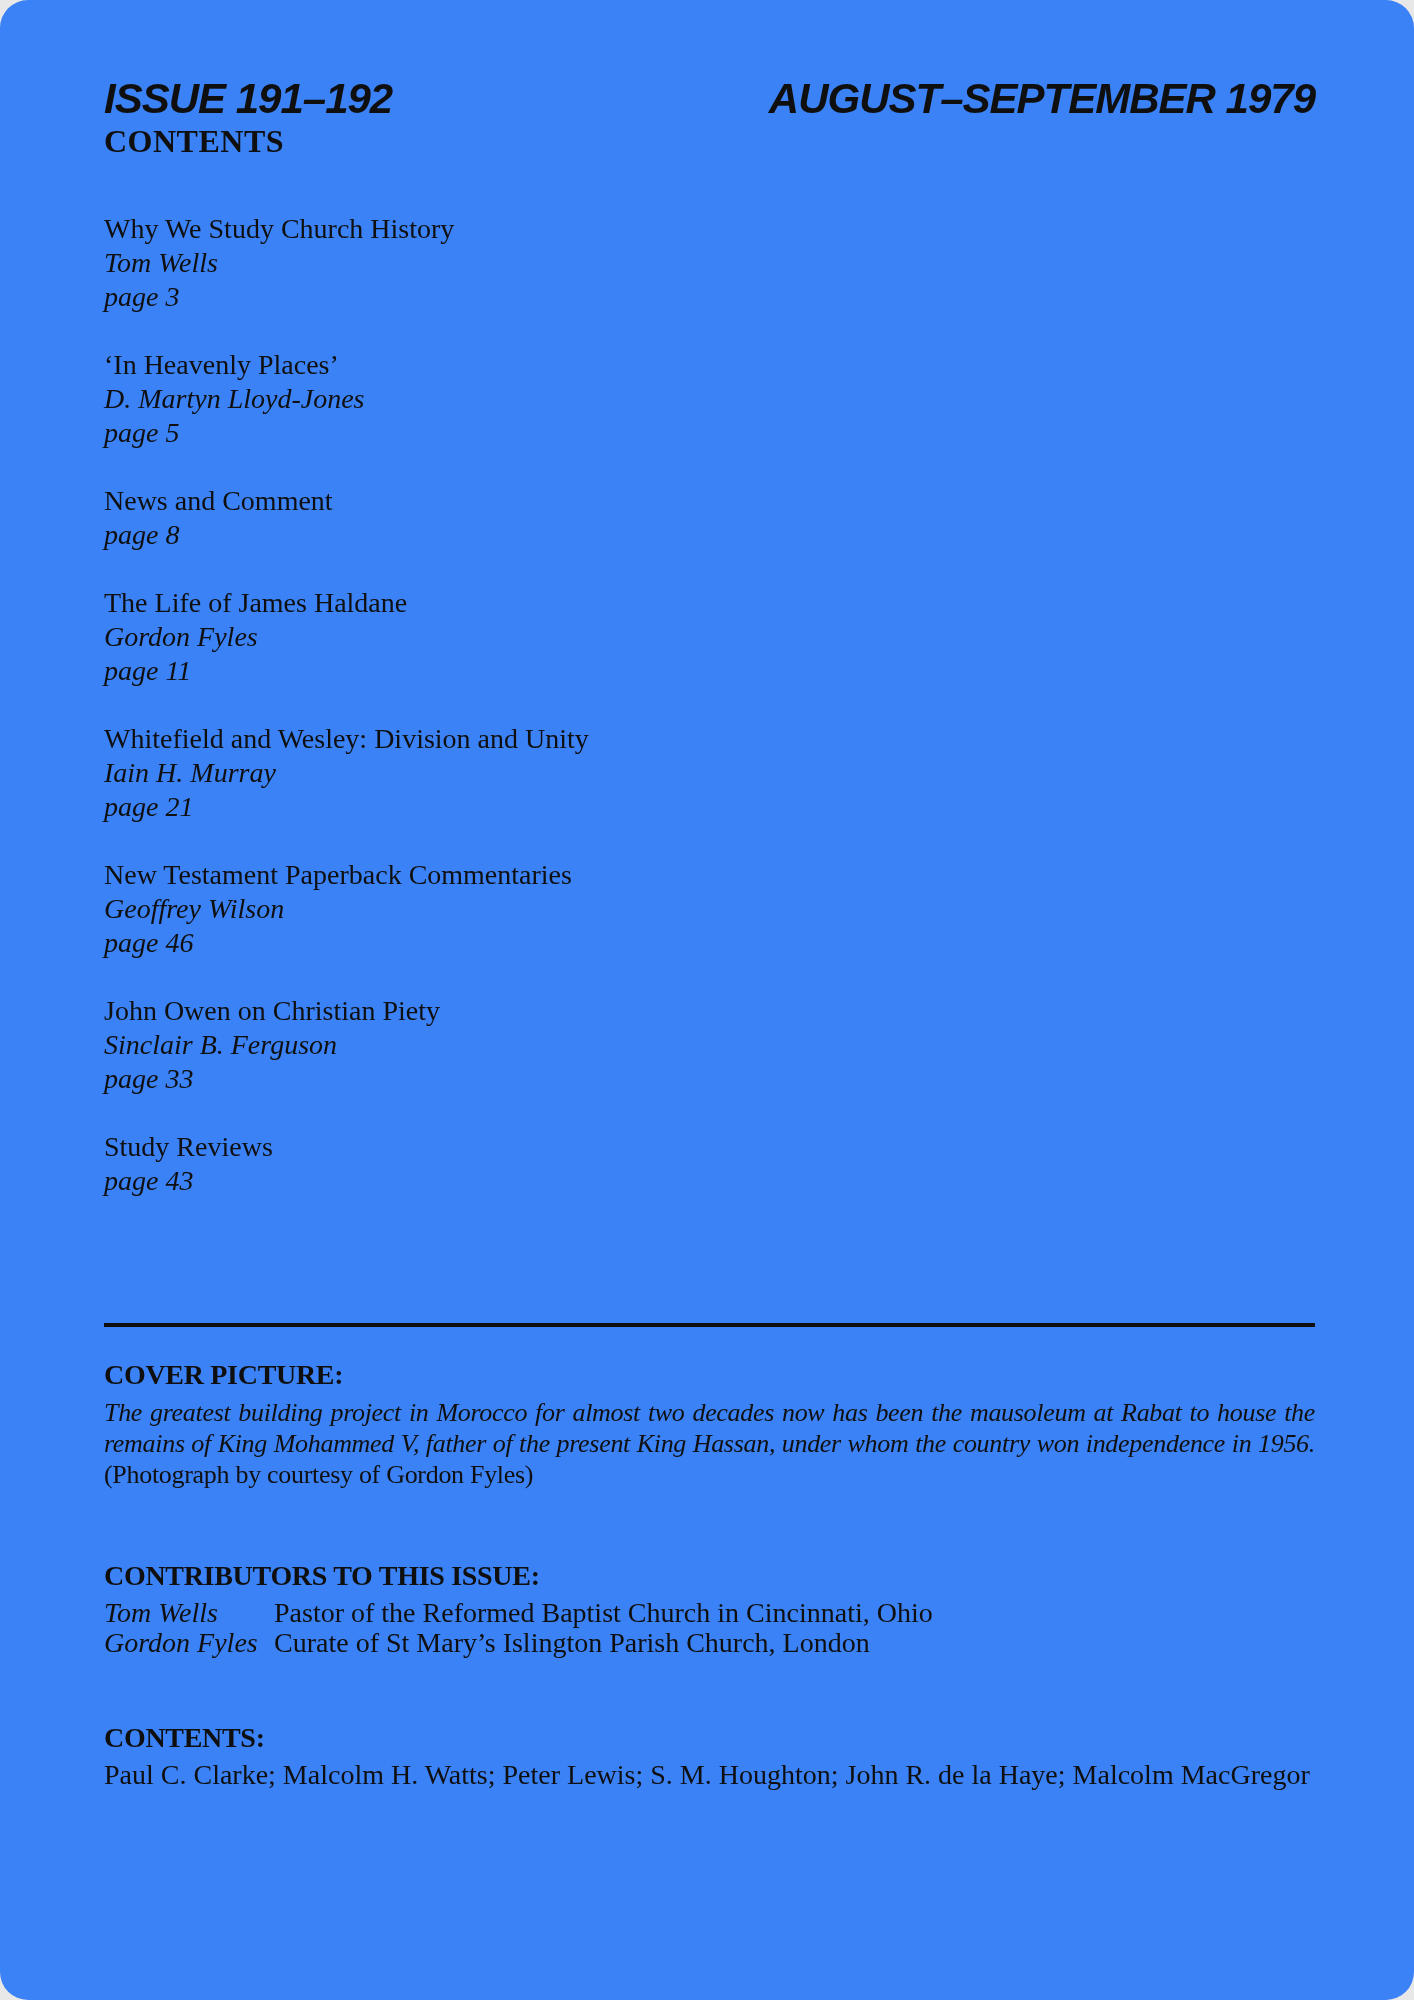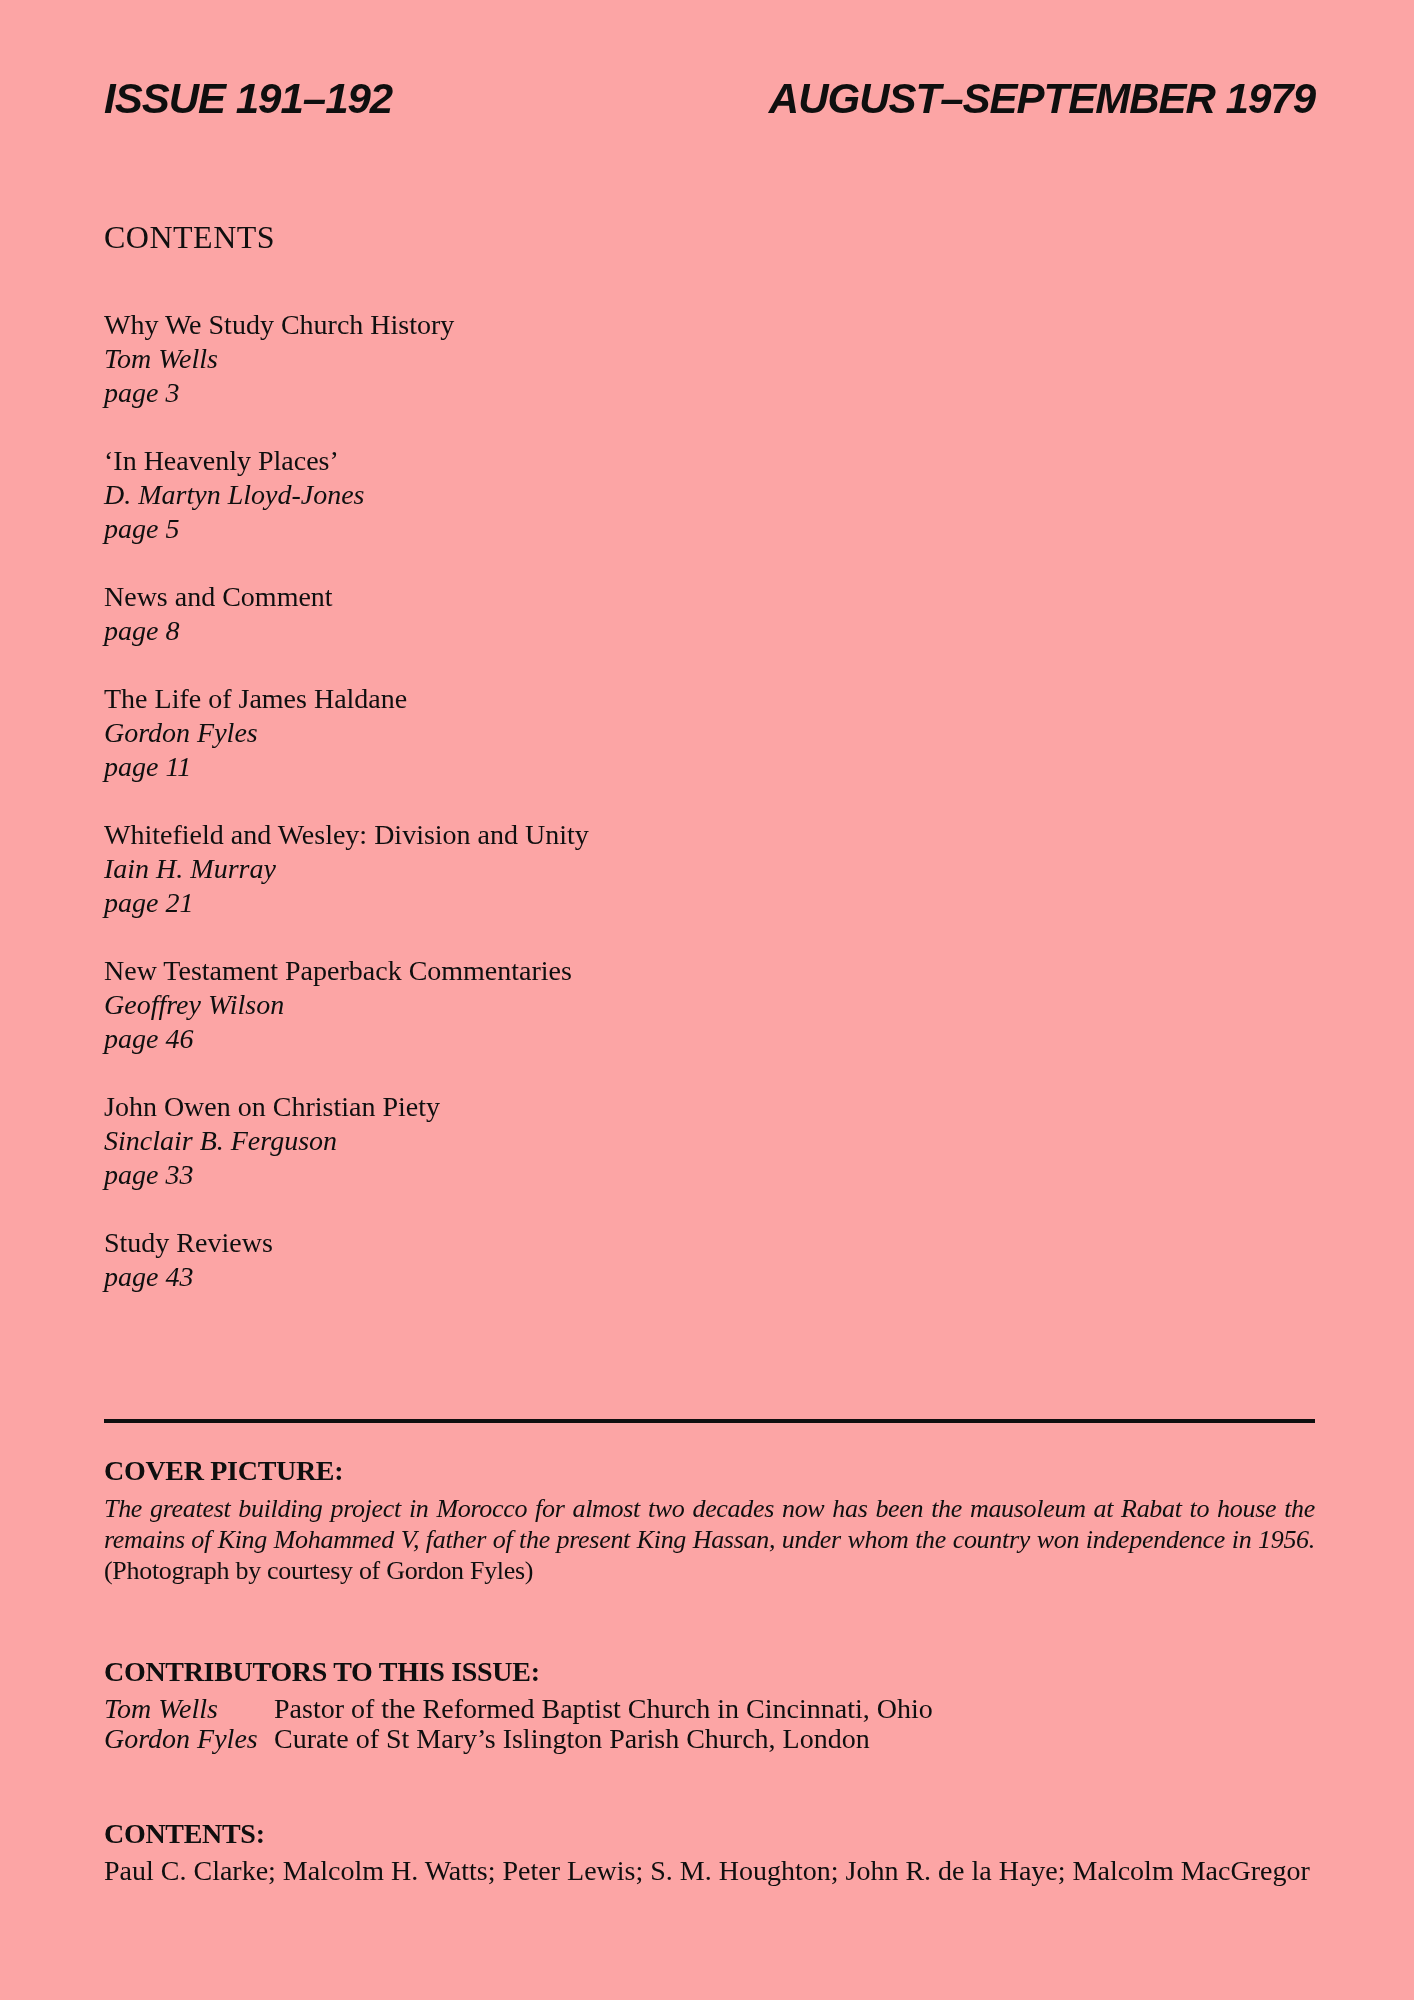--- a/index.html
+++ b/index.html
@@ -5,47 +5,47 @@
   html, body {
     margin: 0;
     padding: 0;
     background: #e8e8e8;
   }
   .page {
     position: relative;
     width: 1414px;
     height: 2000px;
     margin: 0 auto;
-    background: #fca5a5;
+    background: #3b82f6;
     color: #0f0f0f;
     font-family: "Liberation Serif", serif;
     overflow: hidden;
     box-sizing: border-box;
     padding: 0 99px 0 104px; 
+    border-radius: 28px;
   }
 
   
   .masthead {
     margin-top: 76px;
     display: flex;
     justify-content: space-between;
     align-items: baseline;
     font-family: "Liberation Sans", sans-serif;
     font-style: italic;
     font-weight: bold;
     font-size: 42px;
     line-height: 46px;
     letter-spacing: -1px;
     white-space: nowrap;
   }
 
   
   .contents-heading {
-    margin-top: 96px;
-    font-weight: normal;
+    font-weight: bold;
     font-size: 32px;
     line-height: 38px;
     letter-spacing: 0.5px;
   }
 
   
   .toc {
     margin-top: 52px;
     font-size: 28px;
     line-height: 34px;

